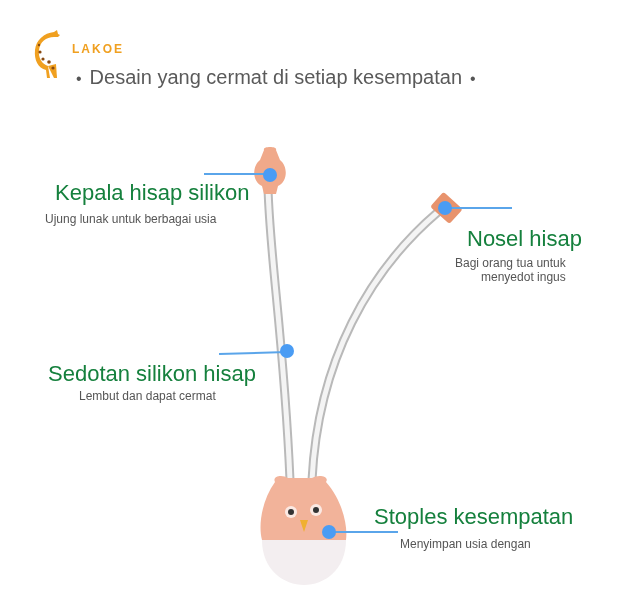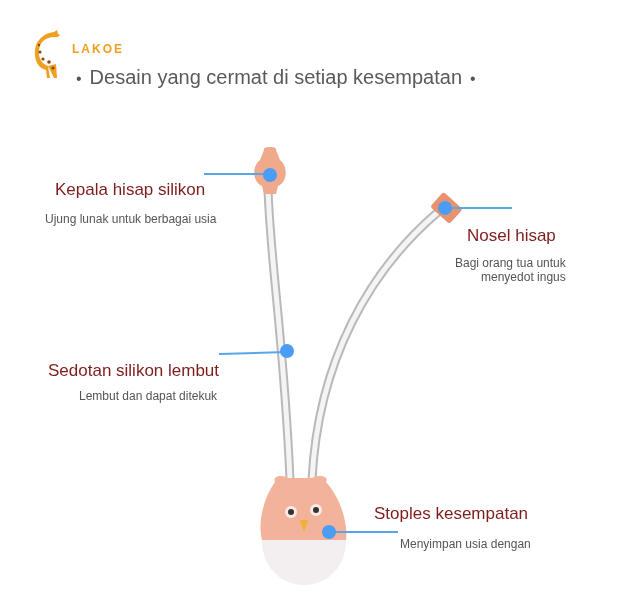--- a/index.html
+++ b/index.html
@@ -2,21 +2,21 @@
 <html><head>
   <meta charset="utf-8">
   <style>
     html, body { margin:0; padding:0; }
     body { width:638px; height:608px; background:#ffffff; position:relative; overflow:hidden; font-family:"DejaVu Sans", sans-serif; color:#555; }
     .abs { position:absolute; }
     .logo { left:30px; top:28px; width:150px; height:50px; }
     .logo-text { position:absolute; left:42px; top:14px; font-family:"Liberation Sans", sans-serif; font-size:12px; letter-spacing:2px; color:#f0a020; font-weight:bold; }
     .headline { left:68px; top:66px; font-size:20px; color:#5a5a5a; white-space:nowrap; font-family:"Liberation Sans", sans-serif; }
     .headline .dot { font-size:16px; color:#555; margin:0 8px; vertical-align:middle; }
-    .label-title { font-family:"Liberation Sans", sans-serif; font-size:17px; color:#7f1d1d; white-space:nowrap; }
+    .label-title { font-family:"Liberation Sans", sans-serif; font-size:22px; color:#15803d; white-space:nowrap; }
     .label-sub { font-family:"Liberation Sans", sans-serif; font-size:12px; color:#555; white-space:nowrap; text-align:center; line-height:14px; }
     .leader { position:absolute; height:1.5px; background:#5aa5ea; }
     .pin { position:absolute; width:14px; height:14px; border-radius:50%; background:#4a9cf4; }
     svg { position:absolute; left:0; top:0; }
   </style>
 </head>
 <body>
 
 <div class="abs logo">
   <svg width="40" height="52" viewBox="0 0 40 52" style="left:0;top:0;">
@@ -66,21 +66,21 @@
 <div class="leader" style="left:446px;top:207px;width:66px;"></div>
 <div class="pin" style="left:438px;top:201px;"></div>
 <div class="abs label-title" style="left:467px;top:226px;">Nosel hisap</div>
 <div class="abs label-sub" style="left:455px;top:256px;text-align:right;">
   <div>Bagi orang tua untuk</div>
   <div>menyedot ingus</div>
 </div>
 
 <div class="leader" style="left:219px;top:352px;width:68px;transform:rotate(-1.5deg);"></div>
 <div class="pin" style="left:280px;top:344px;"></div>
-<div class="abs label-title" style="left:48px;top:361px;">Sedotan silikon lembut</div>
-<div class="abs label-sub" style="left:79px;top:389px;">Lembut dan dapat ditekuk</div>
+<div class="abs label-title" style="left:48px;top:361px;">Sedotan silikon hisap</div>
+<div class="abs label-sub" style="left:79px;top:389px;">Lembut dan dapat cermat</div>
 
 <div class="leader" style="left:330px;top:531px;width:68px;"></div>
 <div class="pin" style="left:322px;top:525px;"></div>
 <div class="abs label-title" style="left:374px;top:504px;">Stoples kesempatan</div>
 <div class="abs label-sub" style="left:400px;top:537px;">
   <div>Menyimpan usia dengan</div>
 </div>
 
 </body></html>

